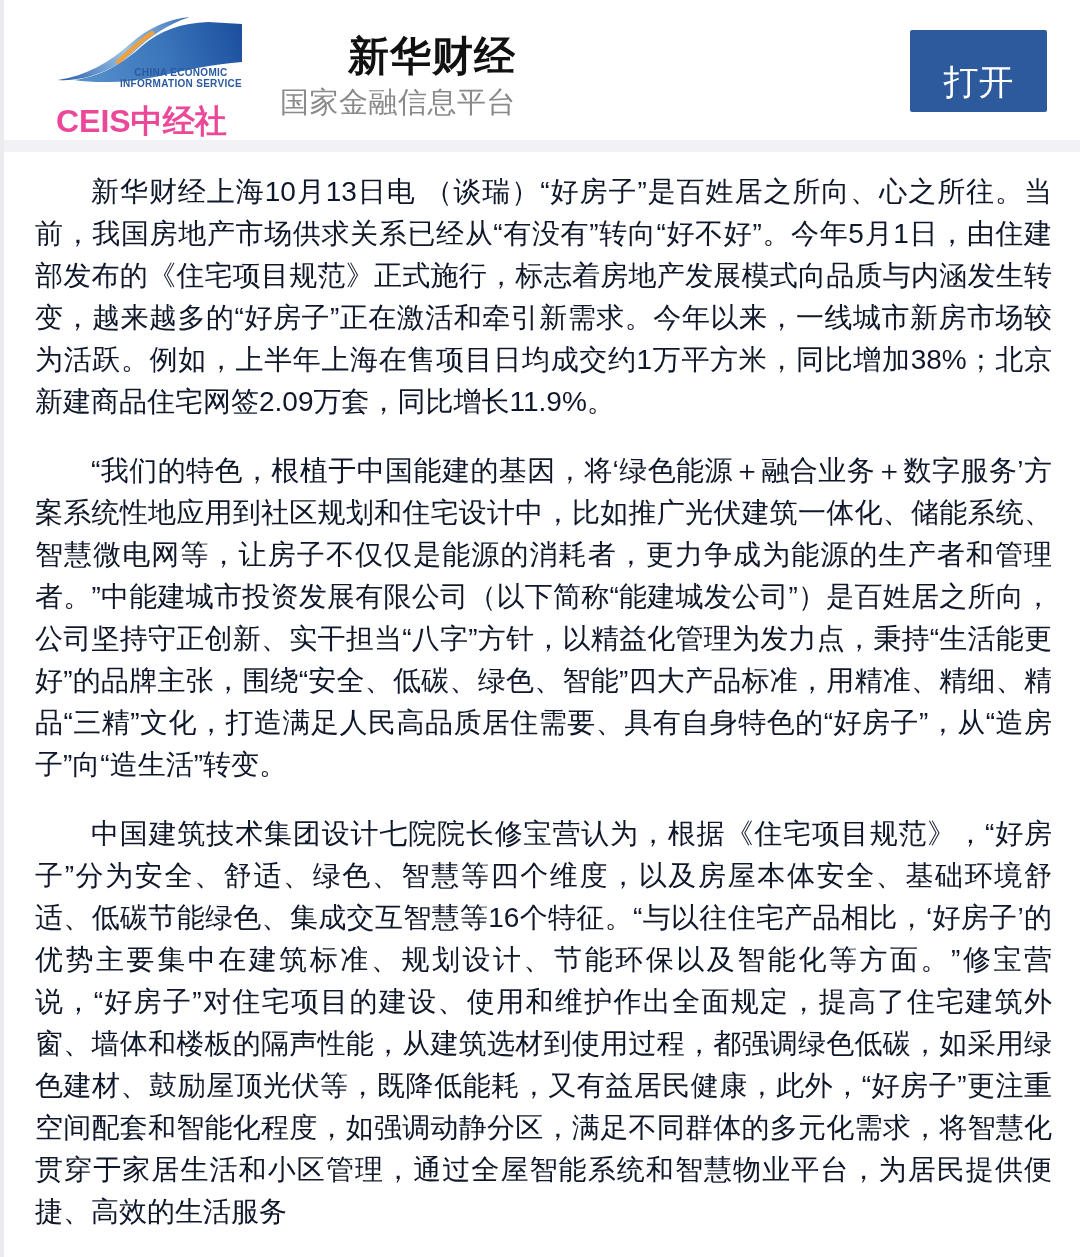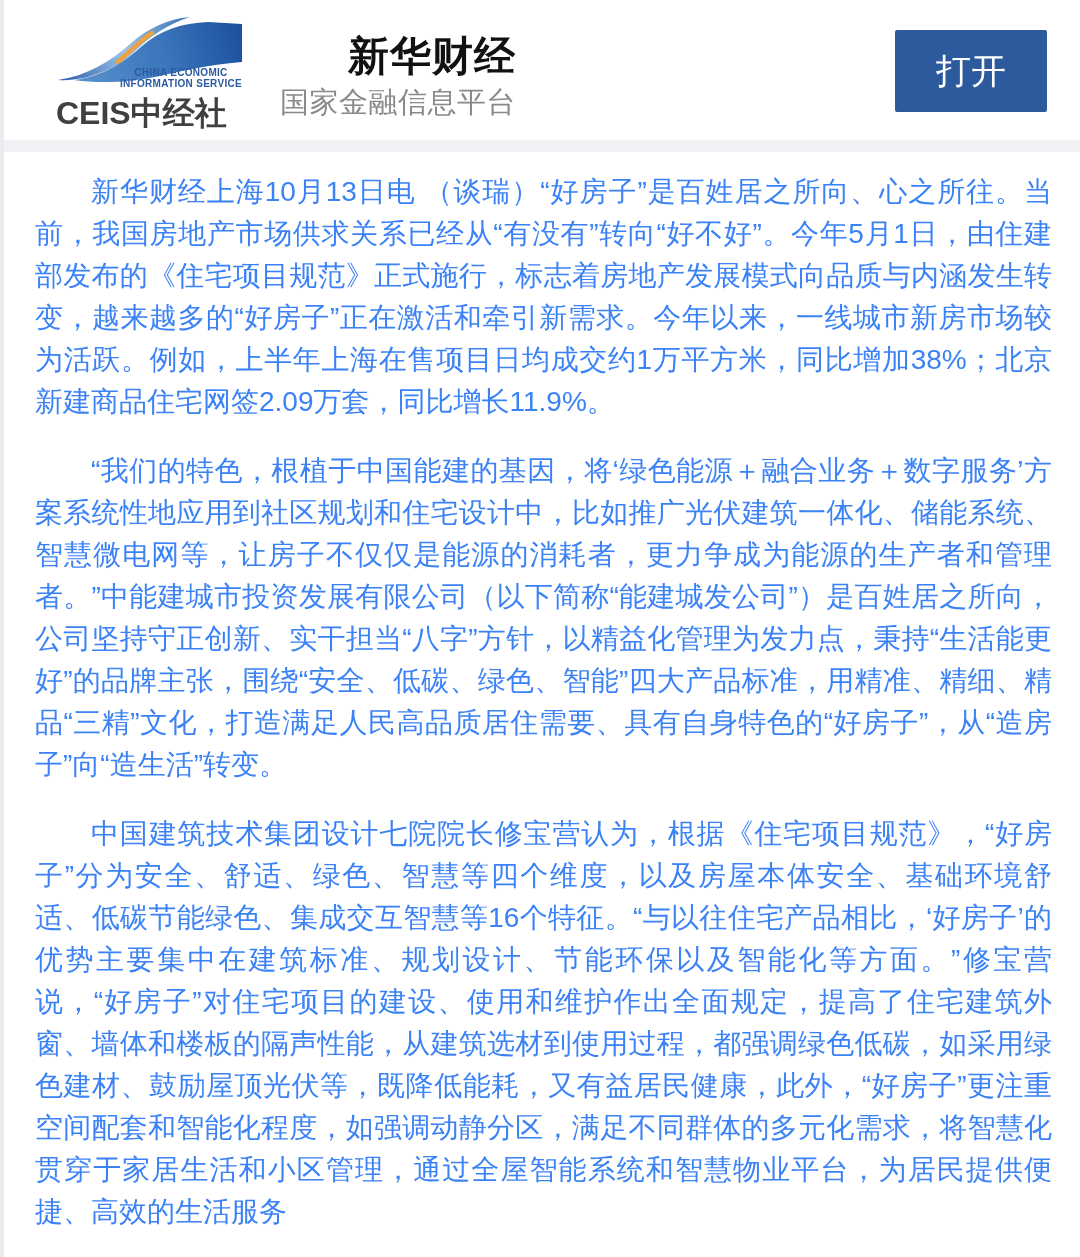--- a/index.html
+++ b/index.html
@@ -41,24 +41,24 @@
     font-size: 10px;
     line-height: 11px;
     font-weight: bold;
     color: #2b5aa0;
     letter-spacing: 0.3px;
     white-space: nowrap;
   }
   .logo-zh {
     position: absolute;
     left: 0;
-    top: 76px;
+    top: 84px;
     font-size: 32px;
     font-weight: 800;
-    color: #404040;
+    color: #ec4899;
     letter-spacing: 0px;
     white-space: nowrap;
   }
   .brand { position: absolute; left: 276px; top: 34px; text-align: right; }
   .brand-title {
     font-size: 41px;
     font-weight: 700;
     color: #111111;
     letter-spacing: 1px;
     line-height: 44px;
@@ -68,44 +68,44 @@
     font-size: 29px;
     font-weight: 400;
     color: #8a8a8a;
     letter-spacing: 0.5px;
     line-height: 32px;
   }
   .open-btn {
     position: absolute;
     right: 33px;
     top: 30px;
-    width: 152px;
+    width: 137px;
     height: 82px;
     background: #2d5a9d;
     color: #ffffff;
     font-size: 35px;
     font-family: inherit;
     border: none;
     border-radius: 2px;
     cursor: pointer;
-    padding: 0;
+    padding: 11px;
     line-height: 82px;
     text-align: center;
   }
   .divider { height: 12px; background: #f2f2f6; }
   
   .article {
     padding: 19px 28px 0 31px;
     background: #ffffff;
   }
   .article p {
     margin: 0 0 27px 0;
     font-size: 28px;
     line-height: 42px;
-    color: #3b82f6;
+    color: #0f172a;
     font-weight: 500;
     text-align: justify;
     text-indent: 2em;
     word-break: break-all;
   }
 </style>
 </head>
 <body>
 
 <div class="page">

